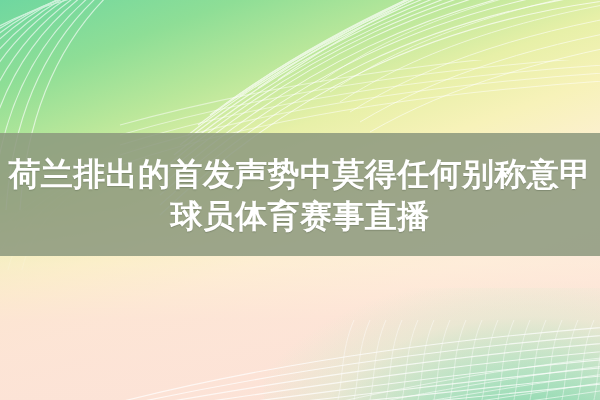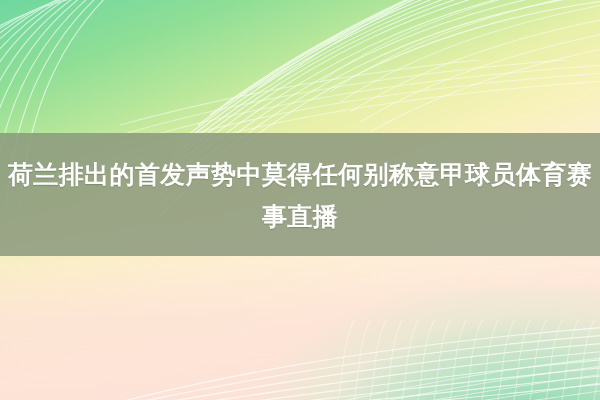--- a/index.html
+++ b/index.html
@@ -45,21 +45,21 @@
 
   
   .band{
     position:absolute;left:0;right:0;top:133px;height:123px;
     background:rgba(140,153,126,0.86);
     display:flex;align-items:center;justify-content:center;
   }
   .band-inner{width:100%;padding:0 6px;box-sizing:border-box;}
   .headline{
     margin:0;color:#ffffff;text-align:center;
-    font-size:25px;line-height:42px;font-weight:700;
+    font-size:32px;line-height:42px;font-weight:700;
     letter-spacing:0.4px;
     text-shadow:0 1px 1px rgba(70,80,60,0.30);
     word-break:break-all;
   }
 </style>
 </head>
 <body>
 
 <div id="stage">
 

